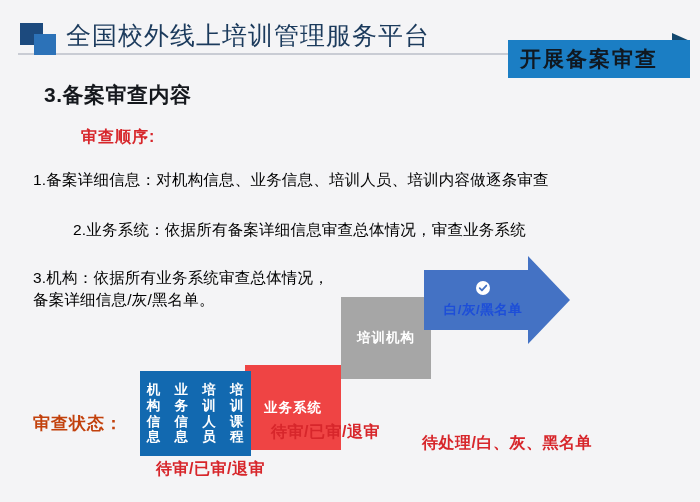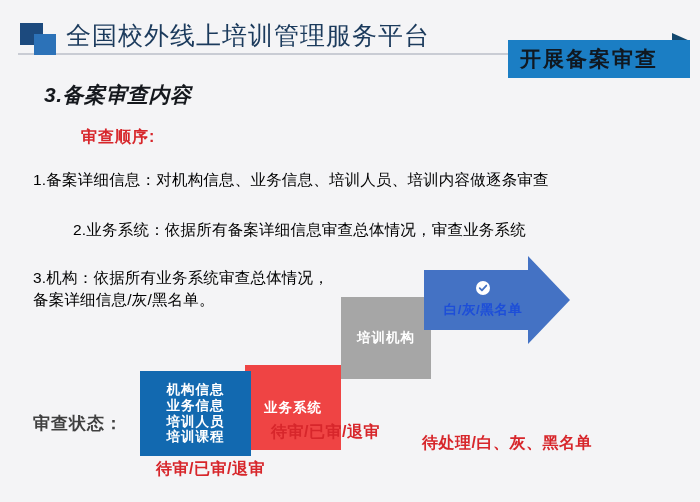--- a/index.html
+++ b/index.html
@@ -96,21 +96,20 @@
   
   #section-heading {
     position: absolute;
     left: 44px;
     top: 81px;
     font-size: 21px;
     font-weight: bold;
     color: #15181d;
     letter-spacing: 0.5px;
     white-space: nowrap;
-    font-style: italic;
   }
 
   
   #order-label {
     position: absolute;
     left: 33px;
     top: 127px;
     font-size: 16px;
     font-weight: bold;
     color: #d7262b;
@@ -129,21 +128,21 @@
   #body-2 { left: 33px; top: 220px; margin-left: 40px; }
   #body-3a { left: 33px; top: 268px; }
   #body-3b { left: 33px; top: 290px; }
 
   #status-label {
     position: absolute;
     left: 33px;
     top: 412px;
     font-size: 17px;
     font-weight: bold;
-    color: #404040;
+    color: #c2410c;
     letter-spacing: 1px;
     white-space: nowrap;
   }
 
   
   #diagram { position: absolute; left: 0; top: 0; width: 700px; height: 502px; }
 
   .stage-box {
     position: absolute;
     display: flex;
@@ -160,21 +159,21 @@
     height: 0;
   }
 
   
   #stage-1 {
     left: 140px; top: 371px;
     width: 111px; height: 85px;
     background: #1269b0;
     font-size: 13.5px;
     letter-spacing: 1px;
-    flex-direction: column;
+    flex-direction: row;
     justify-content: center;
   }
   #stage-1-shadow {
     left: 197px; top: 413px;
     border-left: 54px solid transparent;
     border-bottom: 43px solid #173a63;
   }
 
   
   #stage-2 {

